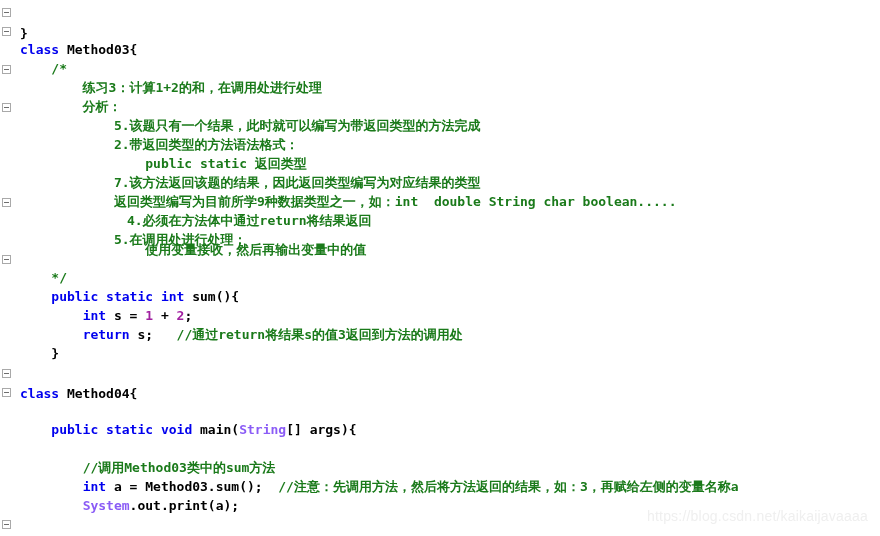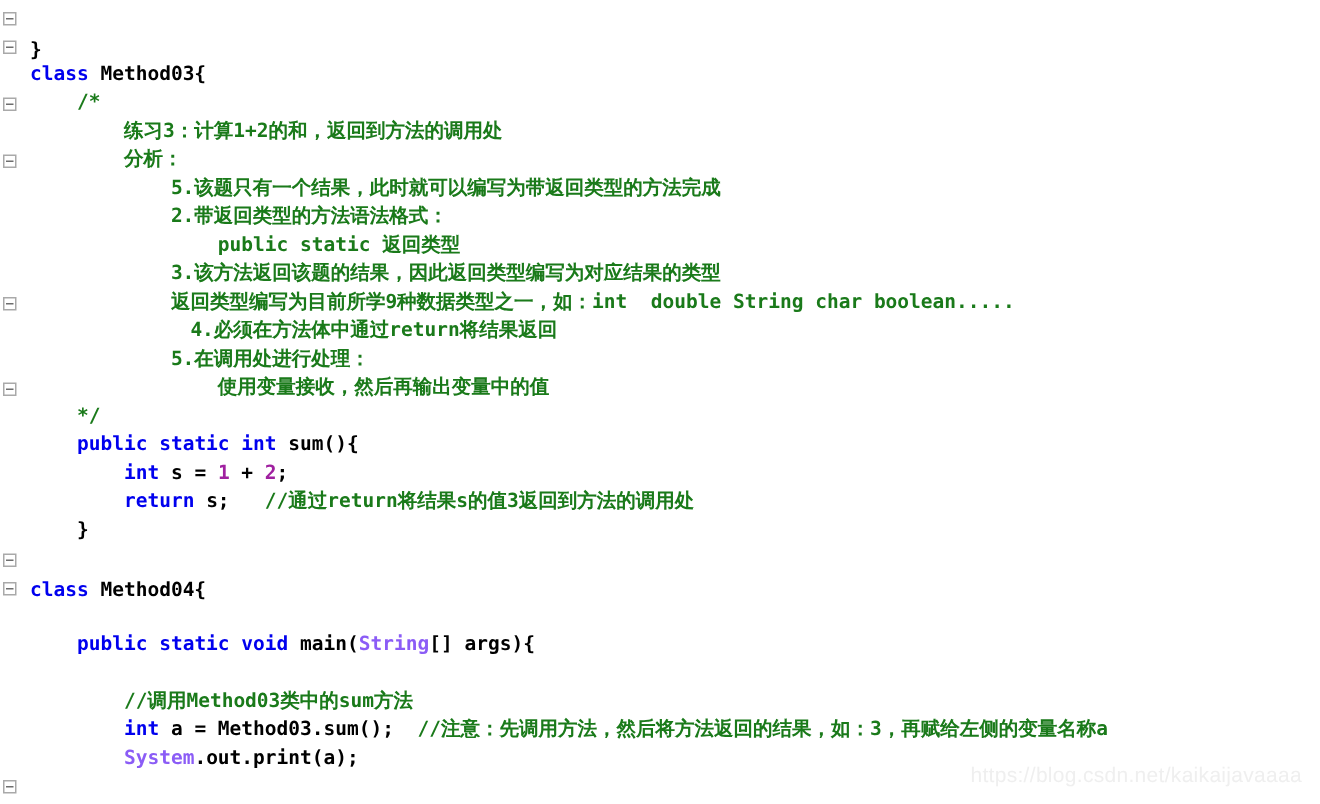--- a/index.html
+++ b/index.html
@@ -97,30 +97,30 @@
       <div class="fold" style="top: 255px;"></div>
       <div class="fold" style="top: 369px;"></div>
       <div class="fold" style="top: 388px;"></div>
       <div class="fold" style="top: 520px;"></div>
     </div>
 
   <div class="code">
       <div class="line" style="top: -12px; left: 20px;"><span class="tok plain">}</span></div>
       <div class="line" style="top: 4px; left: 20px;"><span class="tok kw">class</span><span class="tok plain"> Method03{</span></div>
       <div class="line" style="top: 23px; left: 20px;"><span class="tok cmt">    /*</span></div>
-      <div class="line" style="top: 42px; left: 20px;"><span class="tok cmt">        练习3：计算1+2的和，返回到方法的调用处</span></div>
+      <div class="line" style="top: 42px; left: 20px;"><span class="tok cmt">        练习3：计算1+2的和，在调用处进行处理</span></div>
       <div class="line" style="top: 61px; left: 20px;"><span class="tok cmt">        分析：</span></div>
       <div class="line" style="top: 80px; left: 20px;"><span class="tok cmt">            5.该题只有一个结果，此时就可以编写为带返回类型的方法完成</span></div>
       <div class="line" style="top: 99px; left: 20px;"><span class="tok cmt">            2.带返回类型的方法语法格式：</span></div>
       <div class="line" style="top: 118px; left: 20px;"><span class="tok cmt">                public static 返回类型</span></div>
-      <div class="line" style="top: 137px; left: 20px;"><span class="tok cmt">            3.该方法返回该题的结果，因此返回类型编写为对应结果的类型</span></div>
+      <div class="line" style="top: 137px; left: 20px;"><span class="tok cmt">            7.该方法返回该题的结果，因此返回类型编写为对应结果的类型</span></div>
       <div class="line" style="top: 156px; left: 20px;"><span class="tok cmt">            返回类型编写为目前所学9种数据类型之一，如：int  double String char boolean.....</span></div>
       <div class="line" style="top: 175px; left: 33px;"><span class="tok cmt">            4.必须在方法体中通过return将结果返回</span></div>
       <div class="line" style="top: 194px; left: 20px;"><span class="tok cmt">            5.在调用处进行处理：</span></div>
-      <div class="line" style="top: 213px; left: 20px;"><span class="tok cmt">                使用变量接收，然后再输出变量中的值</span></div>
+      <div class="line" style="top: 204px; left: 20px;"><span class="tok cmt">                使用变量接收，然后再输出变量中的值</span></div>
       <div class="line" style="top: 232px; left: 20px;"><span class="tok cmt">    */</span></div>
       <div class="line" style="top: 251px; left: 20px;"><span class="tok plain">    </span><span class="tok kw">public</span><span class="tok plain"> </span><span class="tok kw">static</span><span class="tok plain"> </span><span class="tok kw">int</span><span class="tok plain"> sum(){</span></div>
       <div class="line" style="top: 270px; left: 20px;"><span class="tok plain">        </span><span class="tok kw">int</span><span class="tok plain"> s = </span><span class="tok num">1</span><span class="tok plain"> + </span><span class="tok num">2</span><span class="tok plain">;</span></div>
       <div class="line" style="top: 289px; left: 20px;"><span class="tok plain">        </span><span class="tok kw">return</span><span class="tok plain"> s;   </span><span class="tok cmt">//通过return将结果s的值3返回到方法的调用处</span></div>
       <div class="line" style="top: 308px; left: 20px;"><span class="tok plain">    }</span></div>
       <div class="line" style="top: 327px; left: 20px;"><span class="tok plain"></span></div>
       <div class="line" style="top: 346px; left: 20px;"><span class="tok plain"></span></div>
       <div class="line" style="top: 348px; left: 20px;"><span class="tok kw">class</span><span class="tok plain"> Method04{</span></div>
       <div class="line" style="top: 384px; left: 20px;"><span class="tok plain">    </span><span class="tok kw">public</span><span class="tok plain"> </span><span class="tok kw">static</span><span class="tok plain"> </span><span class="tok kw">void</span><span class="tok plain"> main(</span><span class="tok type">String</span><span class="tok plain">[] args){</span></div>
       <div class="line" style="top: 403px; left: 20px;"><span class="tok plain"></span></div>

